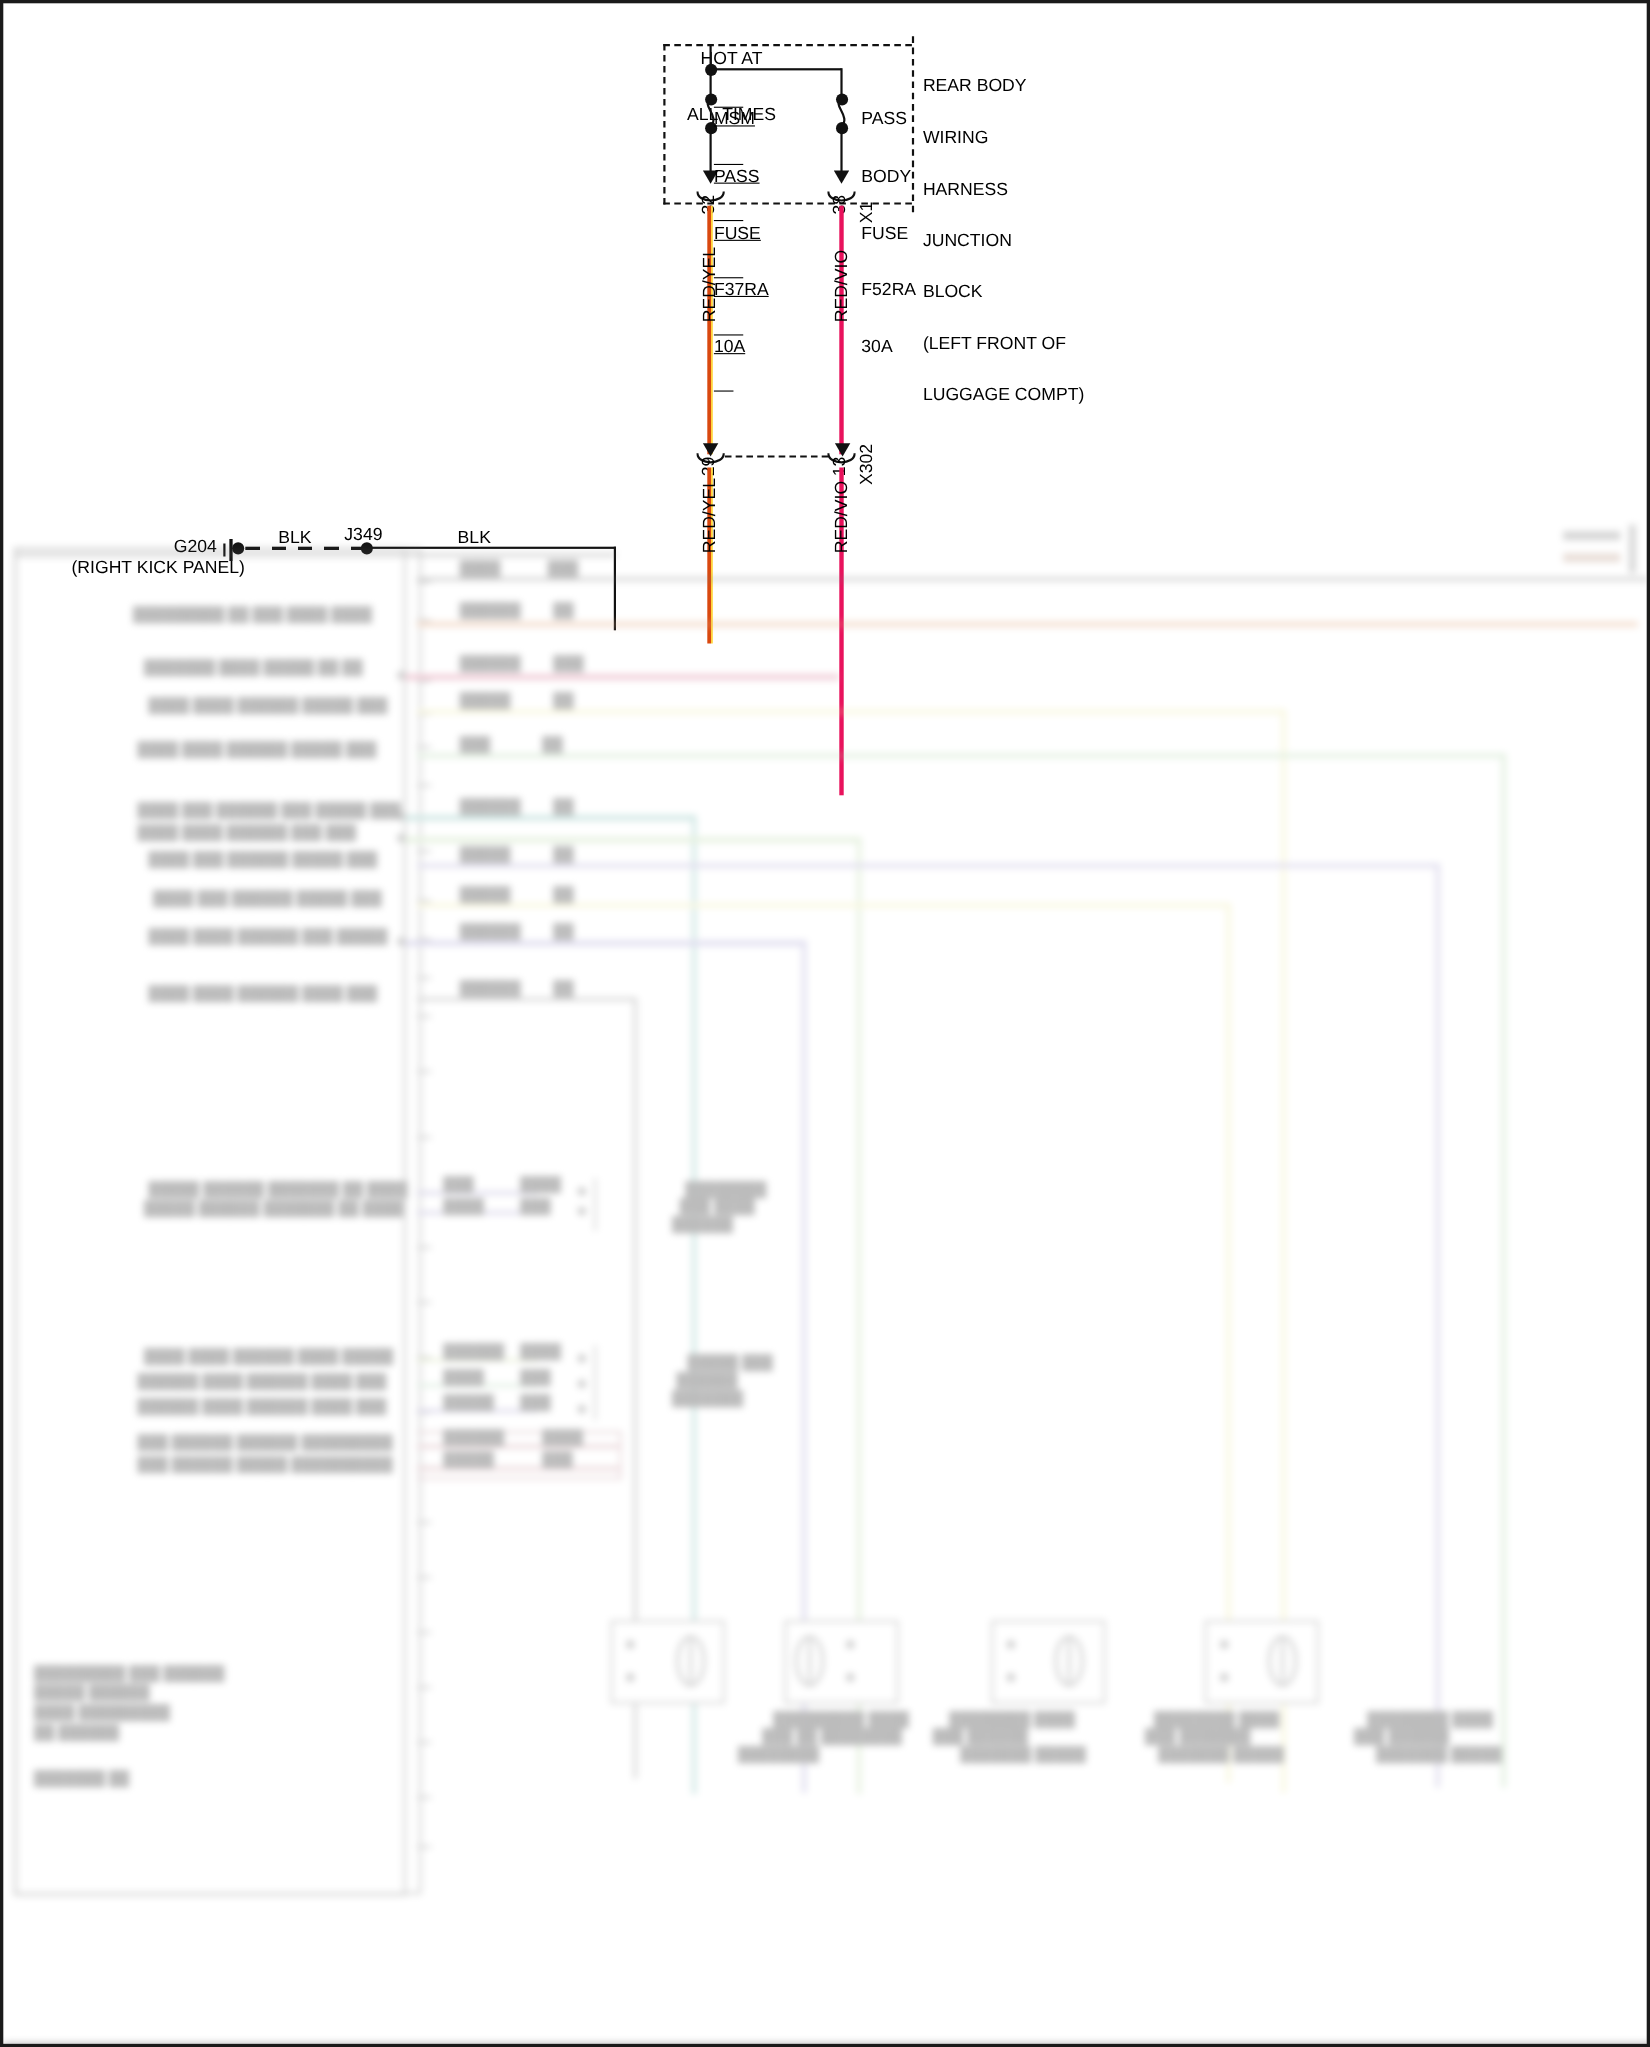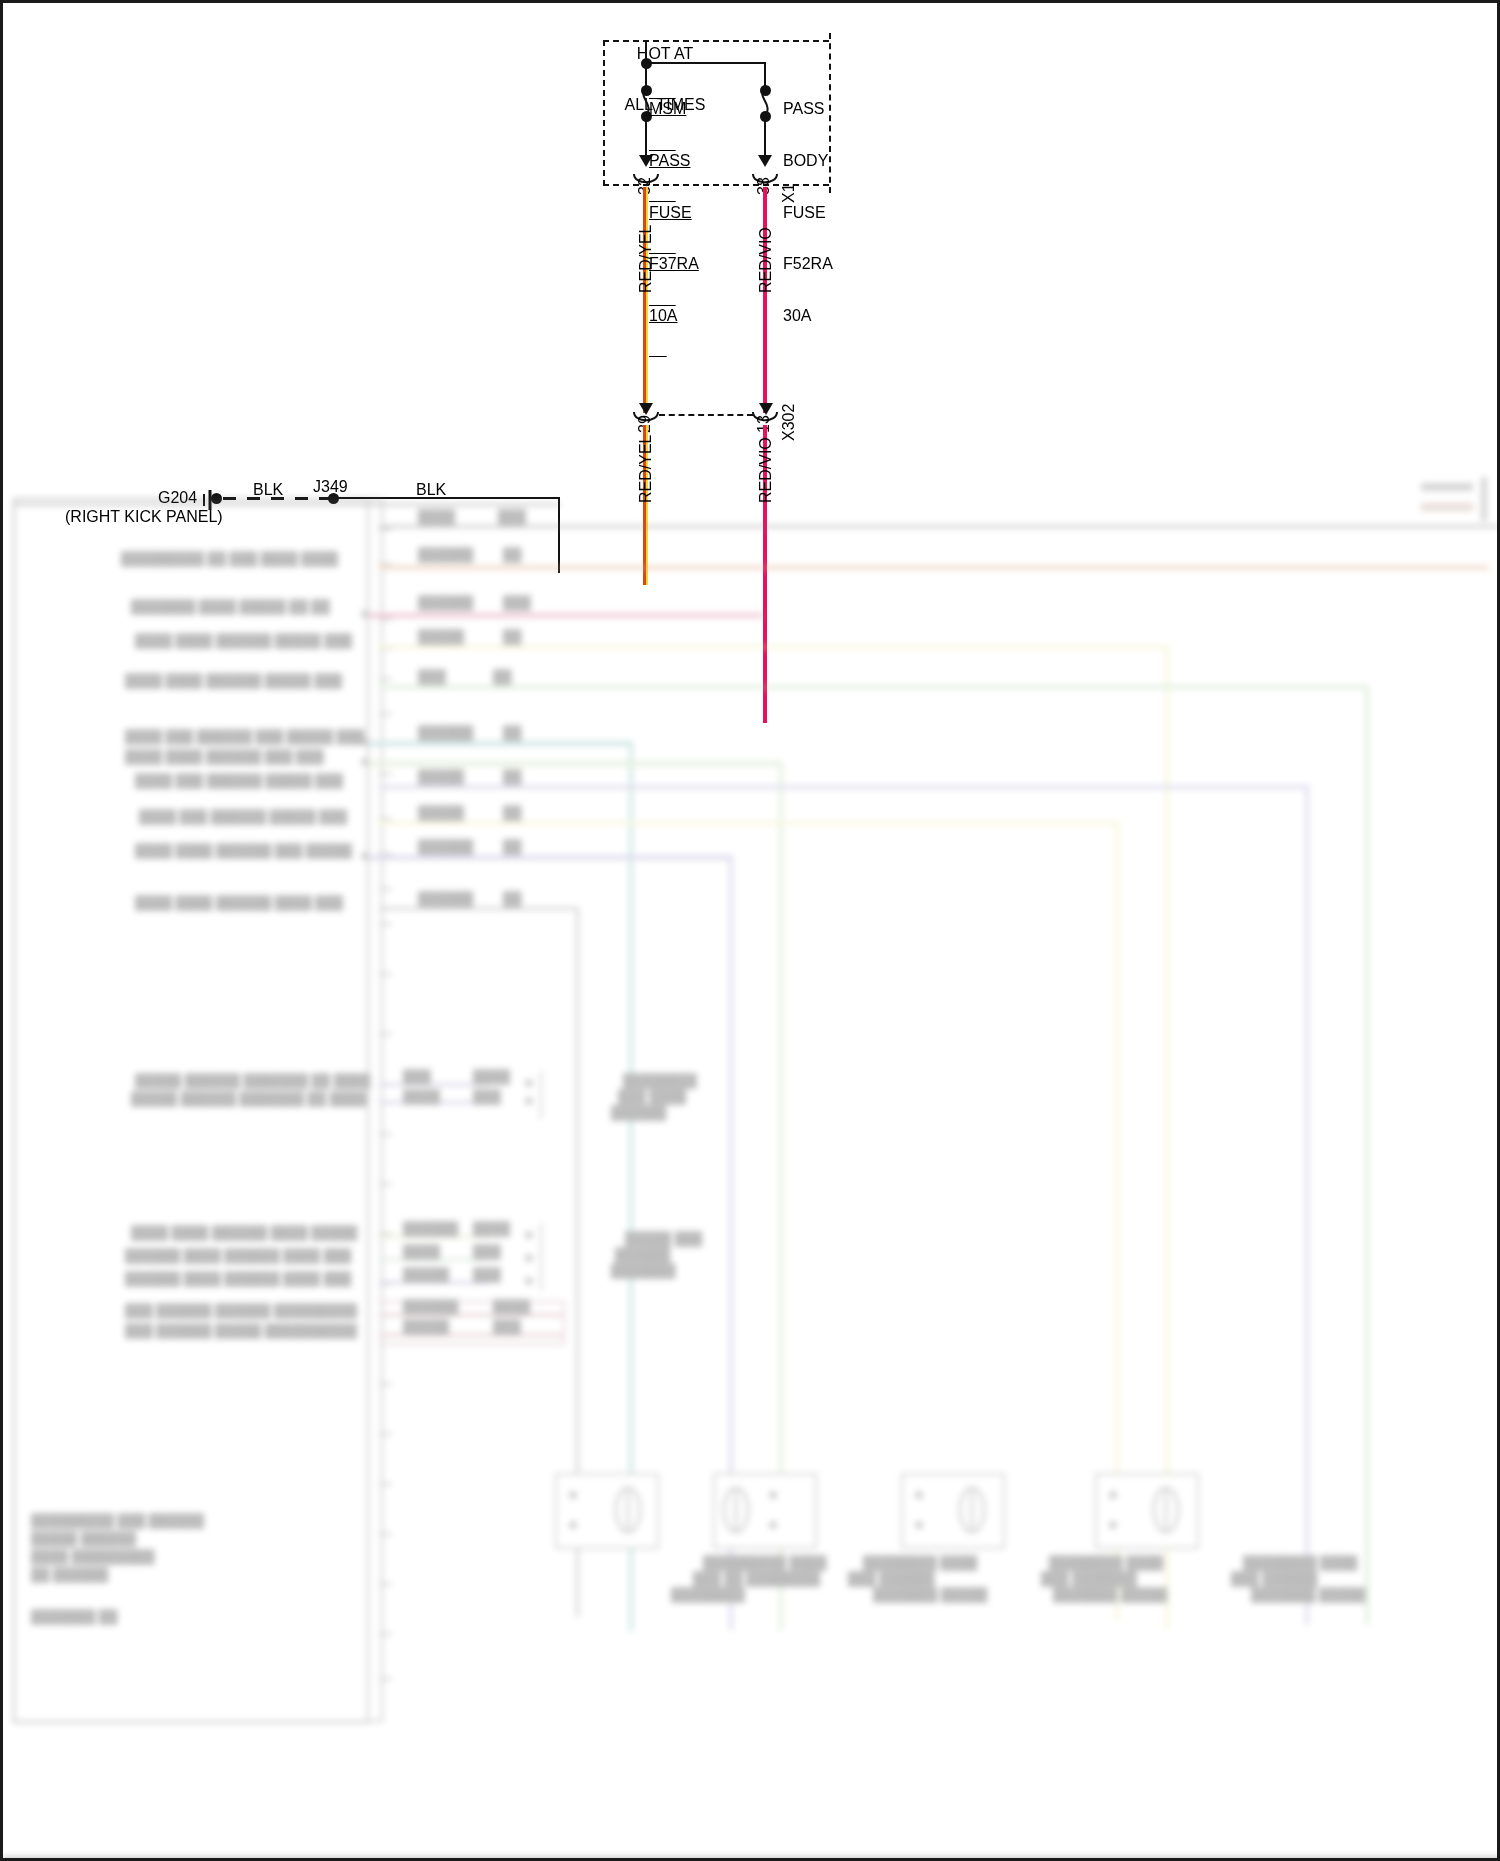--- a/index.html
+++ b/index.html
@@ -106,20 +106,29 @@
   <div class="abs" style="left:0;top:0;width:1500px;height:480px;">
 
     <div class="abs txt" style="left:602px;top:8px;text-align:center;width:120px;">
       <div>HOT AT</div>
       <div>ALL TIMES</div>
     </div>
 
     <div class="abs fusebox" style="left:600px;top:37px;width:226px;height:146px;border-right:none;"></div>
     <div class="abs fusebox-right-edge" style="left:826px;top:30px;width:0;height:160px;"></div>
 
+    <div class="abs txt" style="left:836px;top:37px;line-height:15.6px;">
+      <div>REAR BODY</div>
+      <div>WIRING</div>
+      <div>HARNESS</div>
+      <div>JUNCTION</div>
+      <div>BLOCK</div>
+      <div>(LEFT FRONT OF</div>
+      <div>LUGGAGE COMPT)</div>
+    </div>
 
     <div class="abs w w-blk" style="left:642px;top:37px;width:2px;height:25px;"></div>
 
     <div class="dot" style="left:638px;top:55px;"></div>
 
     <div class="abs w w-blk" style="left:642px;top:59px;width:120px;height:2px;"></div>
     <div class="abs w w-blk" style="left:761px;top:59px;width:2px;height:32px;"></div>
 
     <div class="abs w w-blk" style="left:642px;top:60px;width:2px;height:25px;"></div>
     <div class="dot" style="left:638px;top:82px;"></div>

